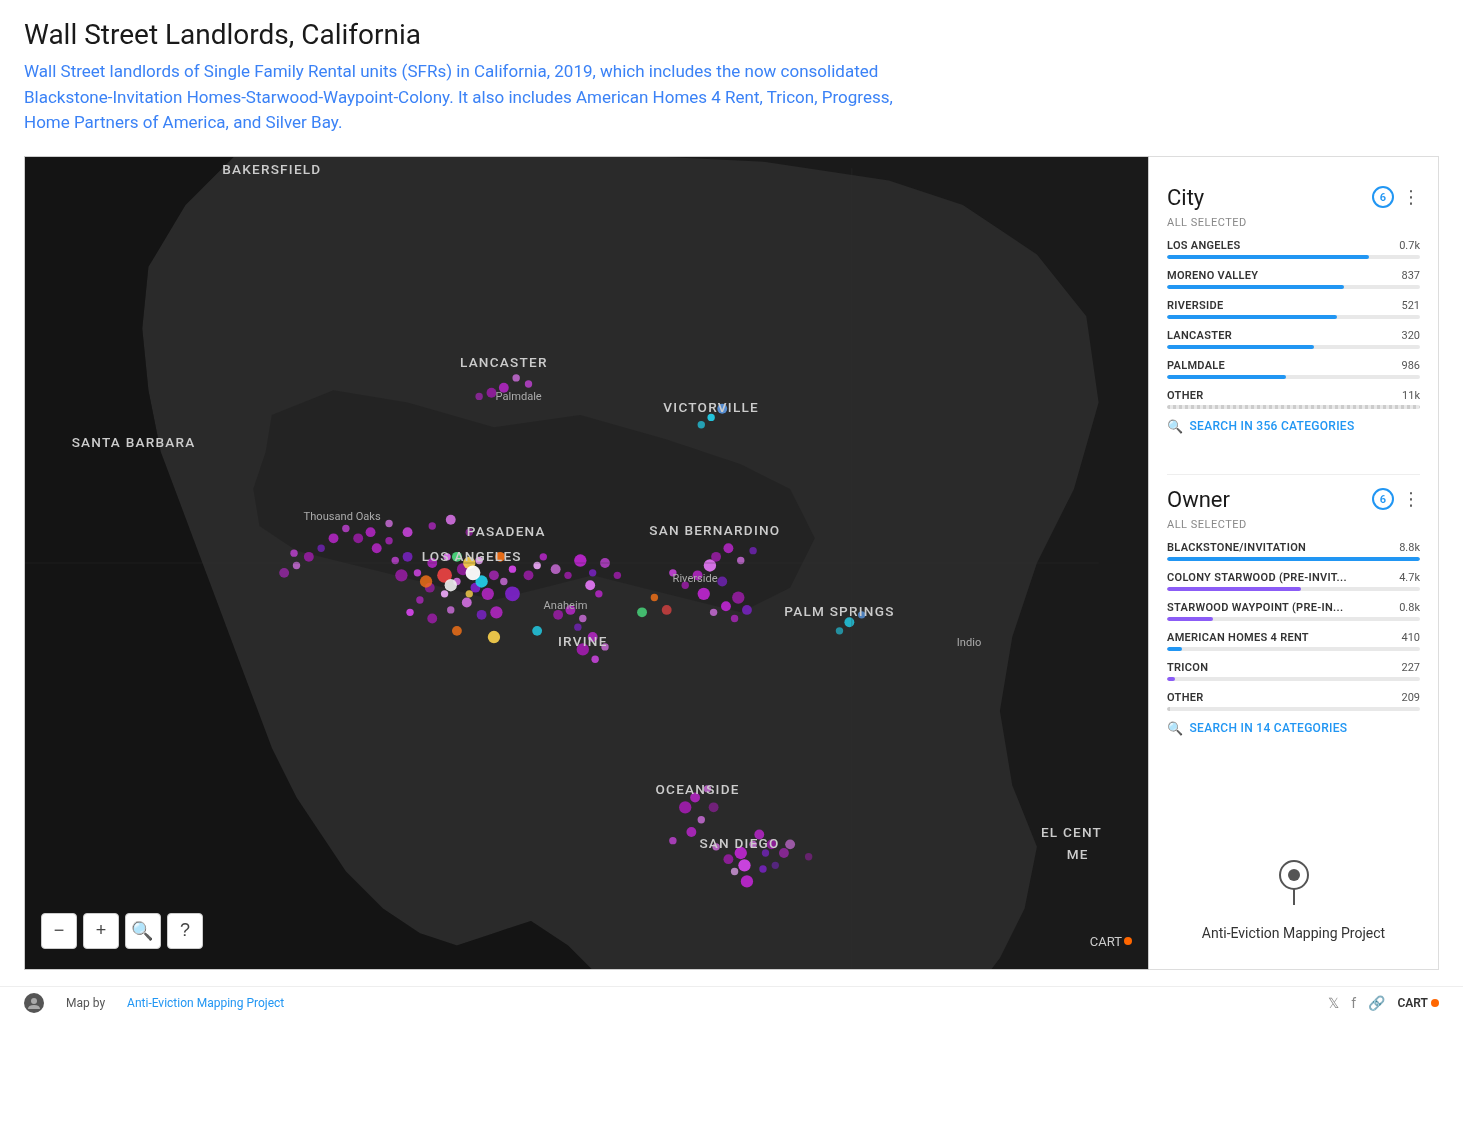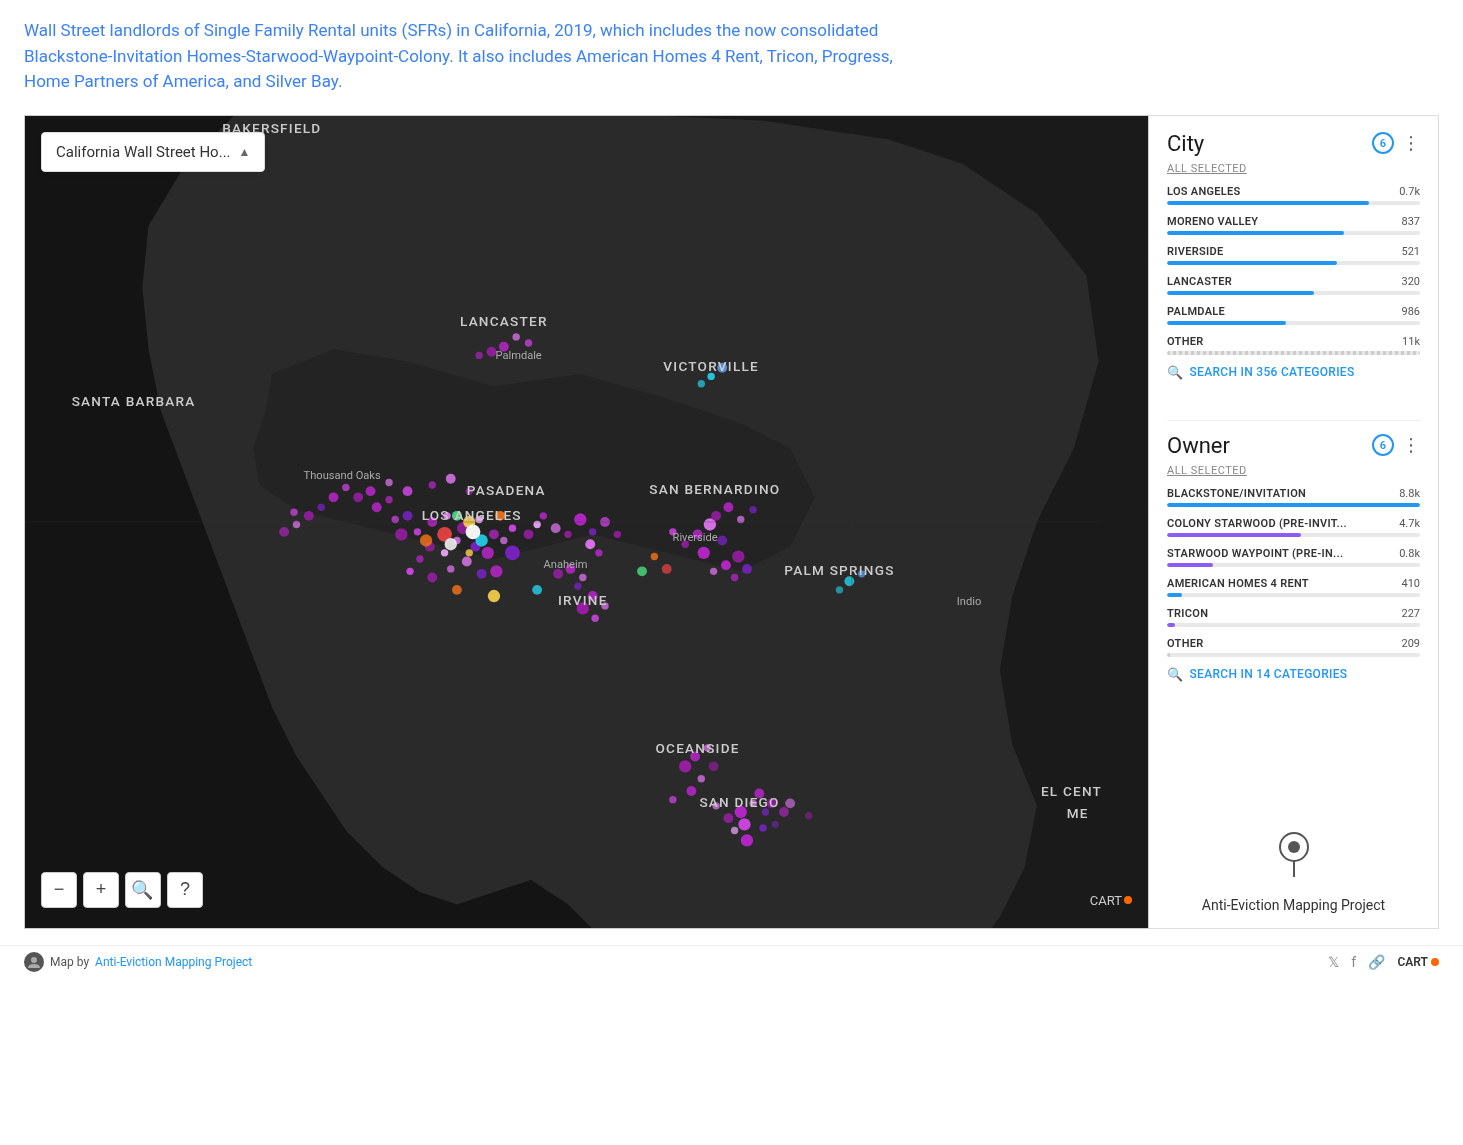--- a/index.html
+++ b/index.html
@@ -111,21 +111,21 @@
       display: inline-block;
     }
 
     
     .right-panel {
       width: 290px;
       background: #fff;
       border: 1px solid #ddd;
       border-left: none;
       overflow-y: auto;
-      padding: 15px 18px;
+      padding: 28px 18px;
       display: flex;
       flex-direction: column;
       gap: 0;
     }
 
     .filter-section {
       margin-bottom: 20px;
     }
 
     .filter-header {
@@ -167,21 +167,20 @@
       cursor: pointer;
       line-height: 1;
     }
 
     .all-selected {
       font-size: 11px;
       color: #888;
       text-transform: uppercase;
       letter-spacing: 0.5px;
       margin-bottom: 10px;
-      text-decoration: underline;
     }
 
     .filter-item {
       margin-bottom: 10px;
       cursor: pointer;
     }
 
     .filter-item-header {
       display: flex;
       justify-content: space-between;
@@ -280,21 +279,21 @@
       justify-content: space-between;
       align-items: center;
       font-size: 12px;
       color: #555;
       border-top: 1px solid #eee;
     }
 
     .attribution-left {
       display: flex;
       align-items: center;
-      gap: 6px;
+      gap: 22px;
     }
 
     .attribution-avatar {
       width: 20px;
       height: 20px;
       background: #555;
       border-radius: 50%;
       display: flex;
       align-items: center;
       justify-content: center;
@@ -346,32 +345,29 @@
     .city-label-small {
       fill: #aaa;
       font-size: 9px;
       text-anchor: middle;
     }
   </style>
 </head>
 <body>
 
 <div class="page-header">
+  <h1 class="page-title">Wall Street Landlords, California</h1>
   <p class="page-description">Wall Street landlords of Single Family Rental units (SFRs) in California, 2019, which includes the now consolidated Blackstone-Invitation Homes-Starwood-Waypoint-Colony. It also includes American Homes 4 Rent, Tricon, Progress, Home Partners of America, and Silver Bay.</p>
 </div>
 
 <div class="main-container">
 
   <div class="map-section">
 
     
-    <div class="map-overlay-label">
-      <span>California Wall Street Ho...</span>
-      <span class="chevron">▲</span>
-    </div>
 
     
     <svg class="geo-map" viewBox="0 0 910 840" preserveAspectRatio="xMidYMid slice">
 
       <rect width="910" height="840" fill="#1a1a1a"></rect>
 
       <path d="M 180 80 L 260 70 L 340 85 L 420 80 L 500 90 L 600 95 L 700 110 L 760 130 L 820 170 L 860 220 L 870 290 L 850 360 L 820 420 L 800 480 L 790 540 L 800 600 L 820 650 L 810 700 L 790 740 L 760 780 L 720 810 L 680 830 L 640 840 L 600 840 L 560 830 L 530 810 L 500 790 L 470 760 L 440 730 L 410 710 L 380 720 L 350 730 L 320 720 L 290 700 L 260 670 L 240 640 L 220 610 L 200 570 L 185 530 L 170 490 L 155 450 L 140 410 L 125 370 L 110 330 L 100 280 L 95 230 L 100 180 L 130 130 L 160 100 Z" fill="#2a2a2a"></path>
 
       <path d="M 0 0 L 180 0 L 180 80 L 130 130 L 100 180 L 95 230 L 100 280 L 110 330 L 125 370 L 140 410 L 155 450 L 170 490 L 185 530 L 200 570 L 220 610 L 240 640 L 260 670 L 290 700 L 320 720 L 350 730 L 380 720 L 410 710 L 440 730 L 470 760 L 0 760 Z" fill="#111" opacity="0.6"></path>
 

